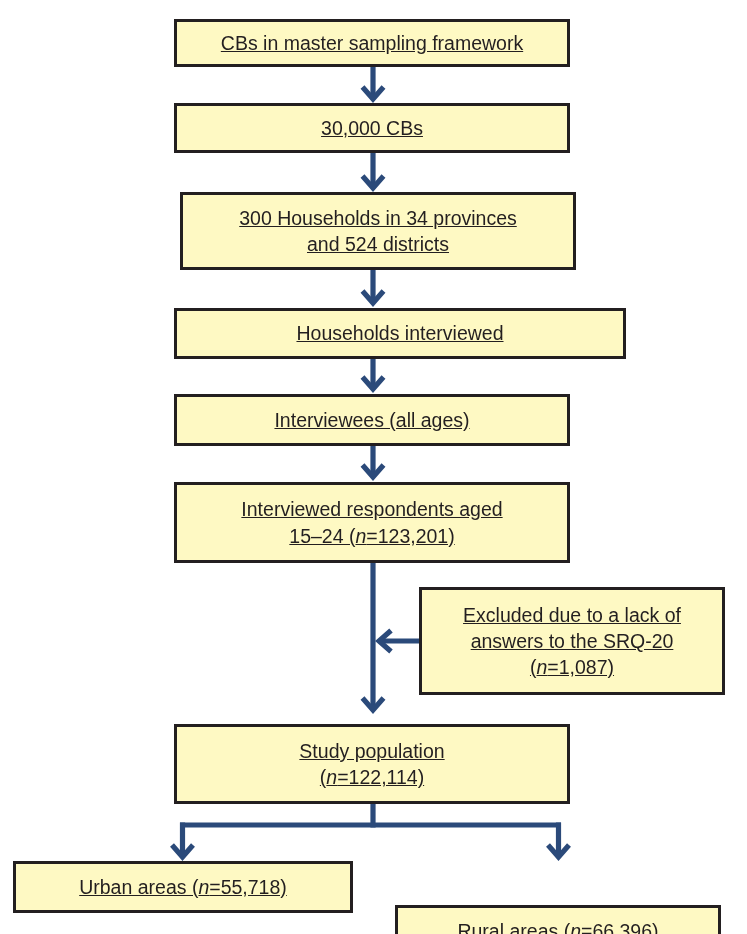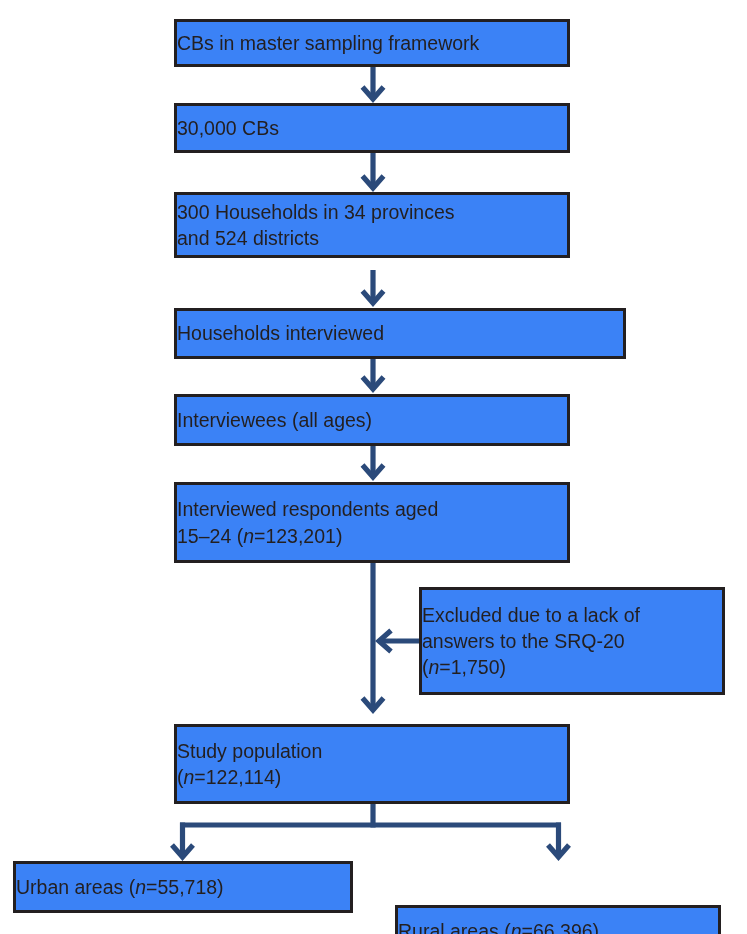--- a/index.html
+++ b/index.html
@@ -29,29 +29,30 @@
     stroke: var(--arrow-color, #2b4a7a);
     stroke-width: 5.2;
     fill: none;
     stroke-linecap: butt;
     stroke-linejoin: miter;
   }
   .box {
     position: absolute;
     box-sizing: border-box;
     border: 3.5px solid var(--border-color, #231f20);
-    background: #3b82f6;
+    background: #fef9c3;
     display: flex;
     flex-direction: column;
-    align-items: flex-start;
+    align-items: center;
     justify-content: center;
     text-align: center;
     font-size: 19.5px;
     line-height: 1.34;
     color: var(--text-color, #231f20);
+    text-decoration: underline;
   }
   .line { display: block; white-space: nowrap; }
   .line i { font-style: italic; }
 </style>
 </head>
 <body>
 
 <div class="canvas">
 
   <svg class="connectors" width="747" height="934" viewBox="0 0 747 934" xmlns="http://www.w3.org/2000/svg">
@@ -102,21 +103,21 @@
   </svg>
 
   <div class="box" style="left:174px; top:19px; width:396px; height:48px;">
     <span class="line">CBs in master sampling framework</span>
   </div>
 
   <div class="box" style="left:174px; top:103px; width:396px; height:50px;">
     <span class="line">30,000 CBs</span>
   </div>
 
-  <div class="box" style="left:174px; top:192px; width:396px; height:66px;">
+  <div class="box" style="left:180px; top:192px; width:396px; height:78px;">
     <span class="line">300 Households in 34 provinces</span>
     <span class="line">and 524 districts</span>
   </div>
 
   <div class="box" style="left:174px; top:308px; width:452px; height:51px;">
     <span class="line">Households interviewed</span>
   </div>
 
   <div class="box" style="left:174px; top:394px; width:396px; height:52px;">
     <span class="line">Interviewees (all ages)</span>
@@ -126,21 +127,21 @@
     <span class="line">Interviewed respondents aged</span>
     <span class="line">
       <span>15–24 (</span><i>n</i><span>=123,201)</span>
     </span>
   </div>
 
   <div class="box" style="left:419px; top:587px; width:306px; height:108px;">
     <span class="line">Excluded due to a lack of</span>
     <span class="line">answers to the SRQ-20</span>
     <span class="line">
-      <span>(</span><i>n</i><span>=1,750)</span>
+      <span>(</span><i>n</i><span>=1,087)</span>
     </span>
   </div>
 
   <div class="box" style="left:174px; top:715px; width:396px; height:80px;margin-top:9px;">
     <span class="line">Study population</span>
     <span class="line">
       <span>(</span><i>n</i><span>=122,114)</span>
     </span>
   </div>
 

